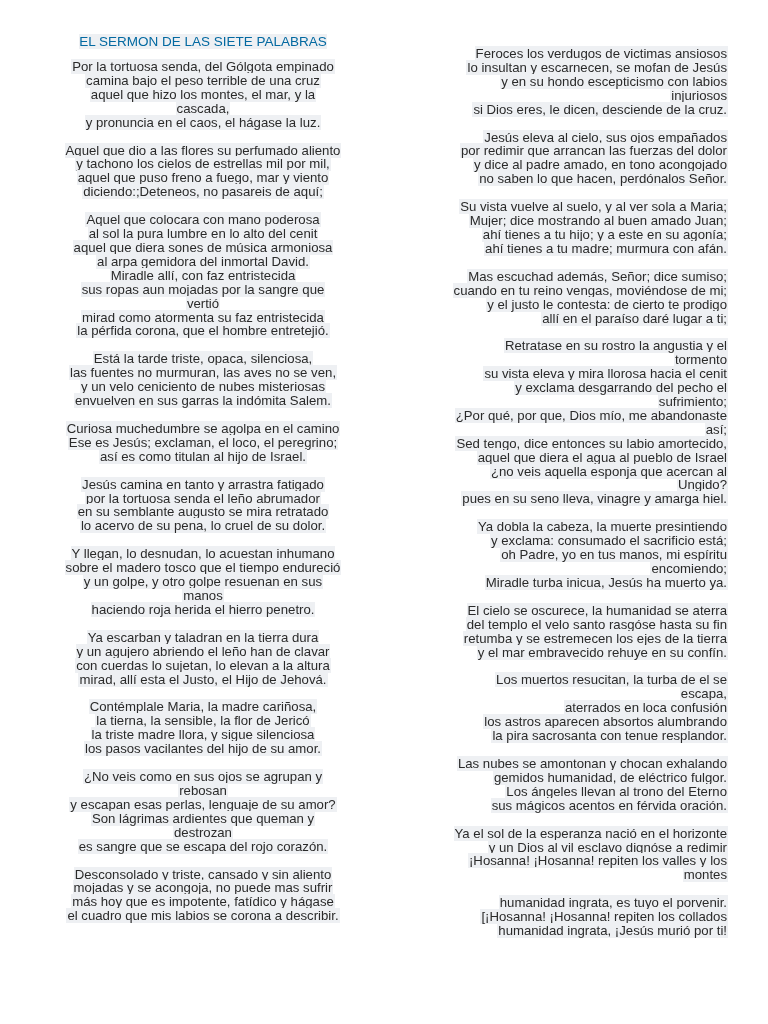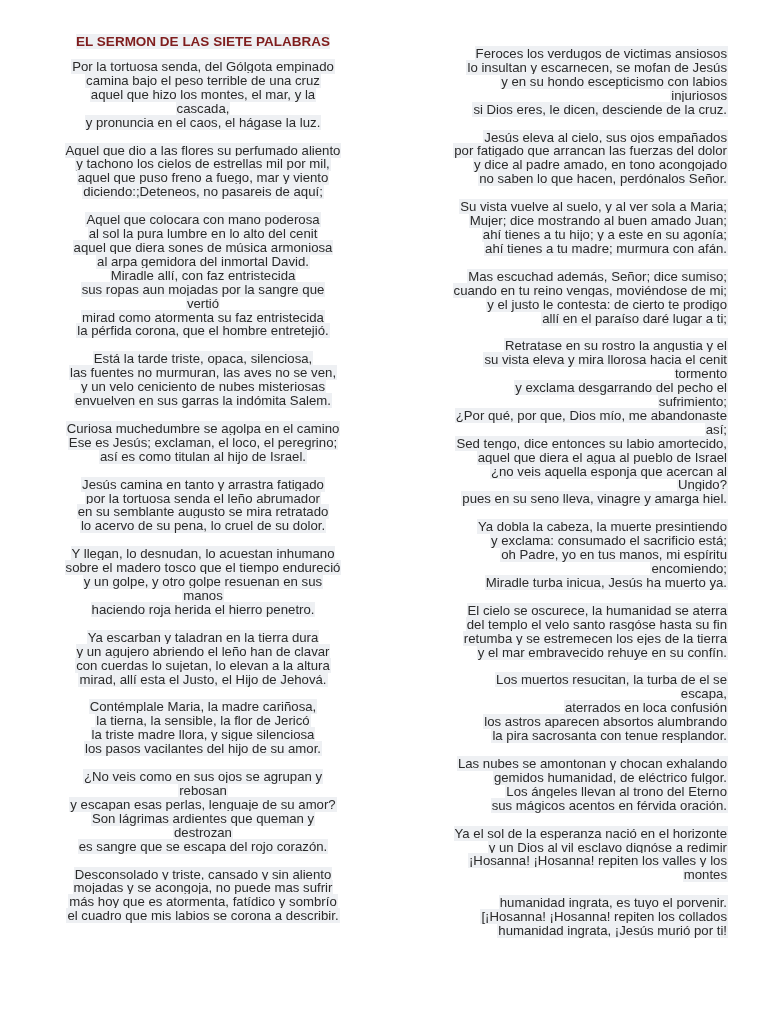--- a/index.html
+++ b/index.html
@@ -1,21 +1,21 @@
 <!DOCTYPE html>
 <html><head>
 <meta charset="utf-8">
 <style>
   html, body { margin: 0; padding: 0; background: #ffffff; }
   body { width: 768px; height: 1024px; position: relative; overflow: hidden;
          font-family: "Liberation Sans", sans-serif; color: #2a2a2a; }
   .col { position: absolute; top: 34px; text-align: center; }
   .col-left { left: 40px; width: 326px; }
   .col-right { left: 402px; width: 326px; top: 47px; text-align: right; }
-  .title { font-weight: bold; font-size: 13.5px; line-height: 16px; margin: 0 0 10px 0; color: #7f1d1d; }
+  .title { font-weight: normal; font-size: 13.5px; line-height: 16px; margin: 0 0 10px 0; color: #0369a1; }
   .title span { background: #eef0f3; }
   .stanza { margin: 0 0 14px 0; }
   .line { display: block; font-size: 13.2px; line-height: 13.9px; white-space: nowrap; }
   .line span { background: #eef0f3; padding: 0 1px; }
 </style>
 </head>
 <body>
 
 <div class="col col-left">
   <div class="title"><span>EL SERMON DE LAS SIETE PALABRAS</span></div>
@@ -84,57 +84,57 @@
         <div class="line"><span>¿No veis como en sus ojos se agrupan y</span></div>
         <div class="line"><span>rebosan</span></div>
         <div class="line"><span>y escapan esas perlas, lenguaje de su amor?</span></div>
         <div class="line"><span>Son lágrimas ardientes que queman y</span></div>
         <div class="line"><span>destrozan</span></div>
         <div class="line"><span>es sangre que se escapa del rojo corazón.</span></div>
       </div>
       <div class="stanza">
         <div class="line"><span>Desconsolado y triste, cansado y sin aliento</span></div>
         <div class="line"><span>mojadas y se acongoja, no puede mas sufrir</span></div>
-        <div class="line"><span>más hoy que es atormenta, fatídico y sombrío</span></div>
+        <div class="line"><span>más hoy que es impotente, fatídico y hágase</span></div>
         <div class="line"><span>el cuadro que mis labios se corona a describir.</span></div>
       </div>
     </div>
 </div>
 
 <div class="col col-right">
   <div id="right-stanzas">
       <div class="stanza">
         <div class="line"><span>Feroces los verdugos de victimas ansiosos</span></div>
         <div class="line"><span>lo insultan y escarnecen, se mofan de Jesús</span></div>
         <div class="line"><span>y en su hondo escepticismo con labios</span></div>
         <div class="line"><span>injuriosos</span></div>
         <div class="line"><span>si Dios eres, le dicen, desciende de la cruz.</span></div>
       </div>
       <div class="stanza">
         <div class="line"><span>Jesús eleva al cielo, sus ojos empañados</span></div>
-        <div class="line"><span>por fatigado que arrancan las fuerzas del dolor</span></div>
+        <div class="line"><span>por redimir que arrancan las fuerzas del dolor</span></div>
         <div class="line"><span>y dice al padre amado, en tono acongojado</span></div>
         <div class="line"><span>no saben lo que hacen, perdónalos Señor.</span></div>
       </div>
       <div class="stanza">
         <div class="line"><span>Su vista vuelve al suelo, y al ver sola a Maria;</span></div>
         <div class="line"><span>Mujer; dice mostrando al buen amado Juan;</span></div>
         <div class="line"><span>ahí tienes a tu hijo; y a este en su agonía;</span></div>
         <div class="line"><span>ahí tienes a tu madre; murmura con afán.</span></div>
       </div>
       <div class="stanza">
         <div class="line"><span>Mas escuchad además, Señor; dice sumiso;</span></div>
         <div class="line"><span>cuando en tu reino vengas, moviéndose de mi;</span></div>
         <div class="line"><span>y el justo le contesta: de cierto te prodigo</span></div>
         <div class="line"><span>allí en el paraíso daré lugar a ti;</span></div>
       </div>
       <div class="stanza">
         <div class="line"><span>Retratase en su rostro la angustia y el</span></div>
+        <div class="line"><span>tormento</span></div>
         <div class="line"><span>su vista eleva y mira llorosa hacia el cenit</span></div>
-        <div class="line"><span>tormento</span></div>
         <div class="line"><span>y exclama desgarrando del pecho el</span></div>
         <div class="line"><span>sufrimiento;</span></div>
         <div class="line"><span>¿Por qué, por que, Dios mío, me abandonaste</span></div>
         <div class="line"><span>así;</span></div>
         <div class="line"><span>Sed tengo, dice entonces su labio amortecido,</span></div>
         <div class="line"><span>aquel que diera el agua al pueblo de Israel</span></div>
         <div class="line"><span>¿no veis aquella esponja que acercan al</span></div>
         <div class="line"><span>Ungido?</span></div>
         <div class="line"><span>pues en su seno lleva, vinagre y amarga hiel.</span></div>
       </div>

